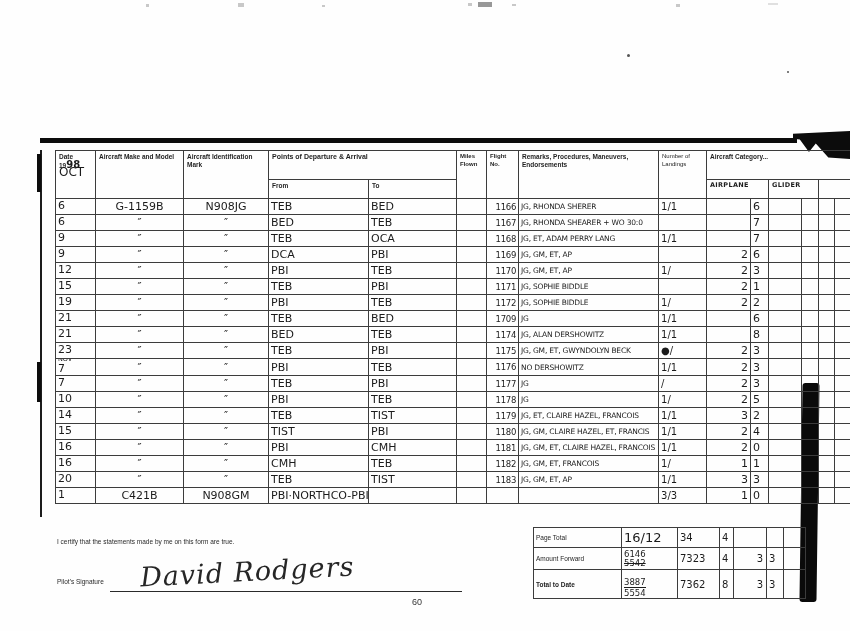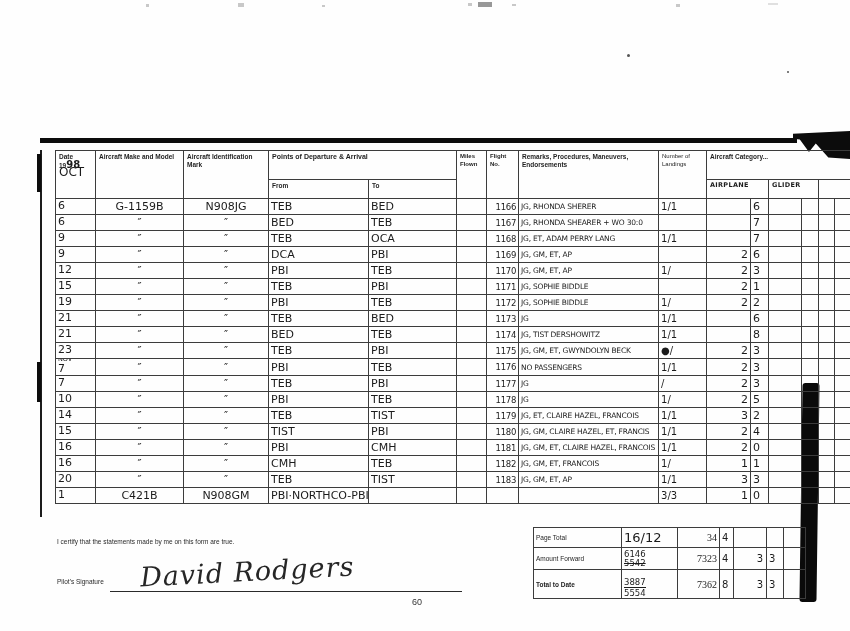--- a/index.html
+++ b/index.html
@@ -43,21 +43,21 @@
   .cat-sub{font-size:8.5px;font-weight:500;letter-spacing:.3px;margin-left:24px;}
   
   table.sum{position:absolute;left:533px;top:527px;border-collapse:collapse;table-layout:fixed;
     width:272px;}
   table.sum td{border:1px solid #3c3c3c;padding:0 2px;vertical-align:middle;overflow:visible;}
   .s-label{font-size:6.5px;color:#1e1e1e;padding-left:5px;}
   .s-label.bold{font-weight:bold;}
   .s-landings{font-size:13px;white-space:nowrap;}
   .s-stack span{display:block;font-size:8.5px;line-height:9px;white-space:nowrap;}
   .s-stack .struck{text-decoration:line-through;}
-  .s-aph{font-size:10px;text-align:right;padding-right:2px;white-space:nowrap;font-family:Liberation Serif, serif;}
+  .s-aph{font-size:10px;padding-right:2px;white-space:nowrap;}
   .s-apt,.s-glh,.s-glt{font-size:10px;text-align:left;padding-left:2px;}
   tr.s-r1 td{height:19px;}
   tr.s-r2 td,tr.s-r3 td{height:21px;}
   
   .certify{position:absolute;left:57px;top:538px;font-size:6.5px;color:#2a2a2a;}
   .sig-label{position:absolute;left:57px;top:578px;font-size:6.5px;color:#2a2a2a;}
   .sig-line{position:absolute;left:110px;top:591px;width:352px;height:1px;background:#2a2a2a;}
   .signature{position:absolute;left:140px;top:556px;font-family:"DejaVu Serif",serif;
     font-style:italic;font-size:27px;color:#262626;transform:rotate(-3deg);letter-spacing:1px;}
   .page-num{position:absolute;left:412px;top:597px;font-size:9px;color:#333;}
@@ -245,39 +245,39 @@
     <td></td>
     <td></td>
   </tr>
       <tr class="data">
     <td class="c-date hw"><span class="sup hw"></span><span>21</span></td>
     <td class="c-make hw">″</td>
     <td class="c-ident hw">″</td>
     <td class="c-from hw">TEB</td>
     <td class="c-to hw">BED</td>
     <td class="c-miles"></td>
-    <td class="c-flight hw">1173</td>
+    <td class="c-flight hw">1709</td>
     <td class="c-remarks hw">JG</td>
     <td class="c-landings hw">1/1</td>
     <td class="c-aph hw"></td>
     <td class="c-apt hw">6</td>
     <td class="c-glh hw"></td>
     <td class="c-glt hw"></td>
     <td></td>
     <td></td>
   </tr>
       <tr class="data">
     <td class="c-date hw"><span class="sup hw"></span><span>21</span></td>
     <td class="c-make hw">″</td>
     <td class="c-ident hw">″</td>
     <td class="c-from hw">BED</td>
     <td class="c-to hw">TEB</td>
     <td class="c-miles"></td>
     <td class="c-flight hw">1174</td>
-    <td class="c-remarks hw">JG, TIST DERSHOWITZ</td>
+    <td class="c-remarks hw">JG, ALAN DERSHOWITZ</td>
     <td class="c-landings hw">1/1</td>
     <td class="c-aph hw"></td>
     <td class="c-apt hw">8</td>
     <td class="c-glh hw"></td>
     <td class="c-glt hw"></td>
     <td></td>
     <td></td>
   </tr>
       <tr class="data">
     <td class="c-date hw"><span class="sup hw"></span><span>23</span></td>
@@ -297,21 +297,21 @@
     <td></td>
   </tr>
       <tr class="data">
     <td class="c-date hw"><span class="sup hw">NOV</span><span>7</span></td>
     <td class="c-make hw">″</td>
     <td class="c-ident hw">″</td>
     <td class="c-from hw">PBI</td>
     <td class="c-to hw">TEB</td>
     <td class="c-miles"></td>
     <td class="c-flight hw">1176</td>
-    <td class="c-remarks hw">NO PASSENGERS</td>
+    <td class="c-remarks hw">NO DERSHOWITZ</td>
     <td class="c-landings hw">1/1</td>
     <td class="c-aph hw">2</td>
     <td class="c-apt hw">3</td>
     <td class="c-glh hw"></td>
     <td class="c-glt hw"></td>
     <td></td>
     <td></td>
   </tr>
       <tr class="data">
     <td class="c-date hw"><span class="sup hw"></span><span>7</span></td>

